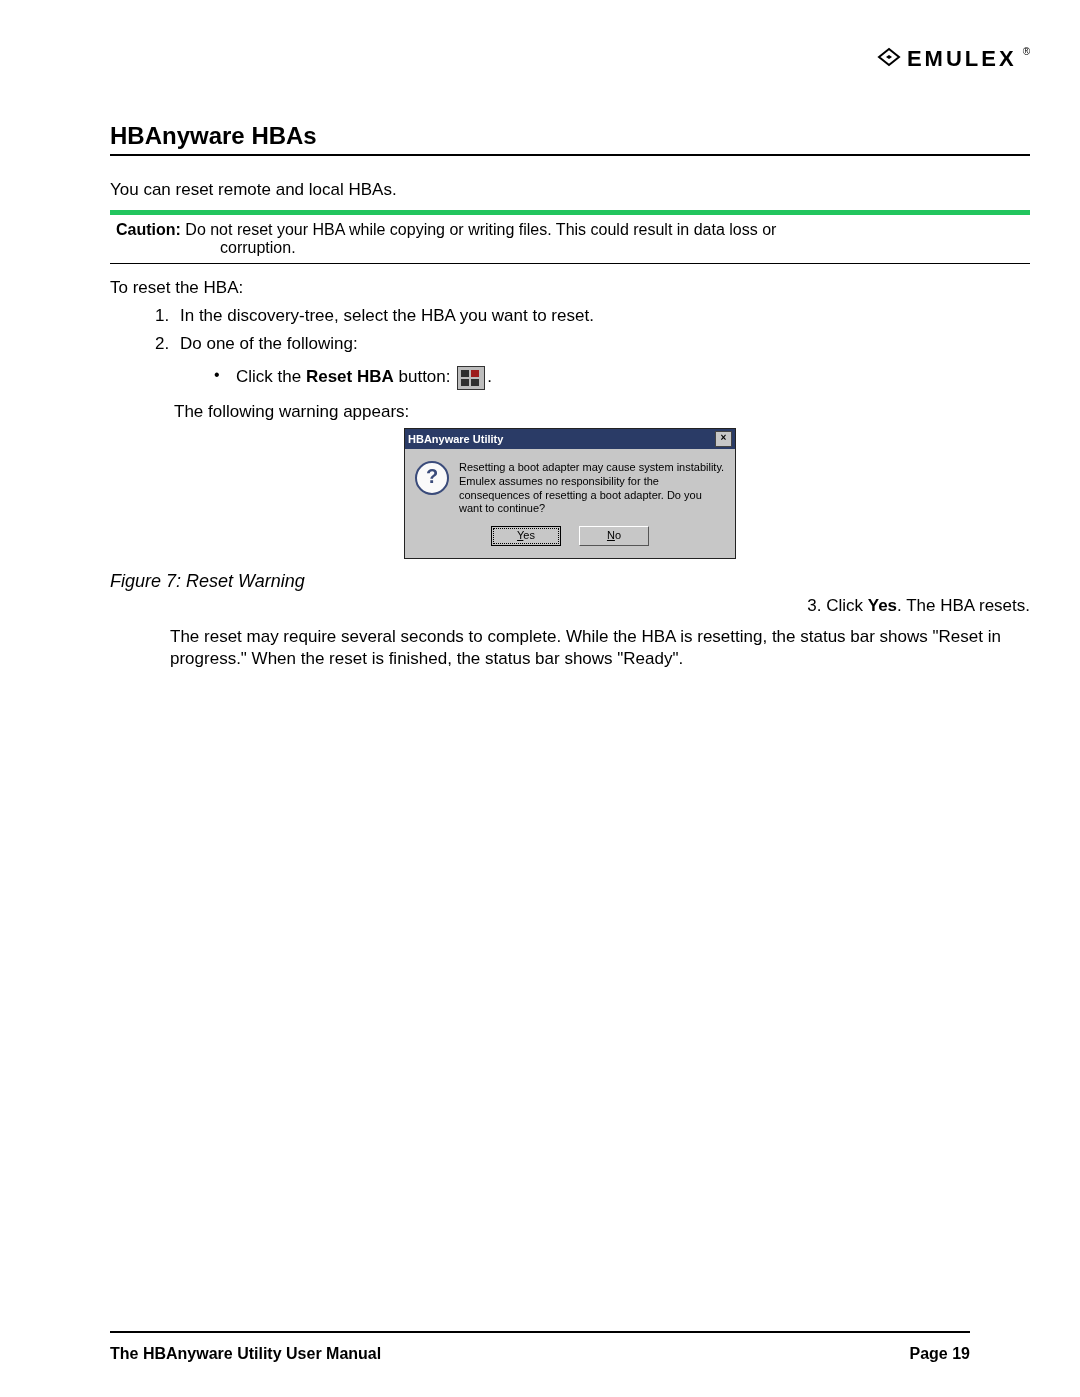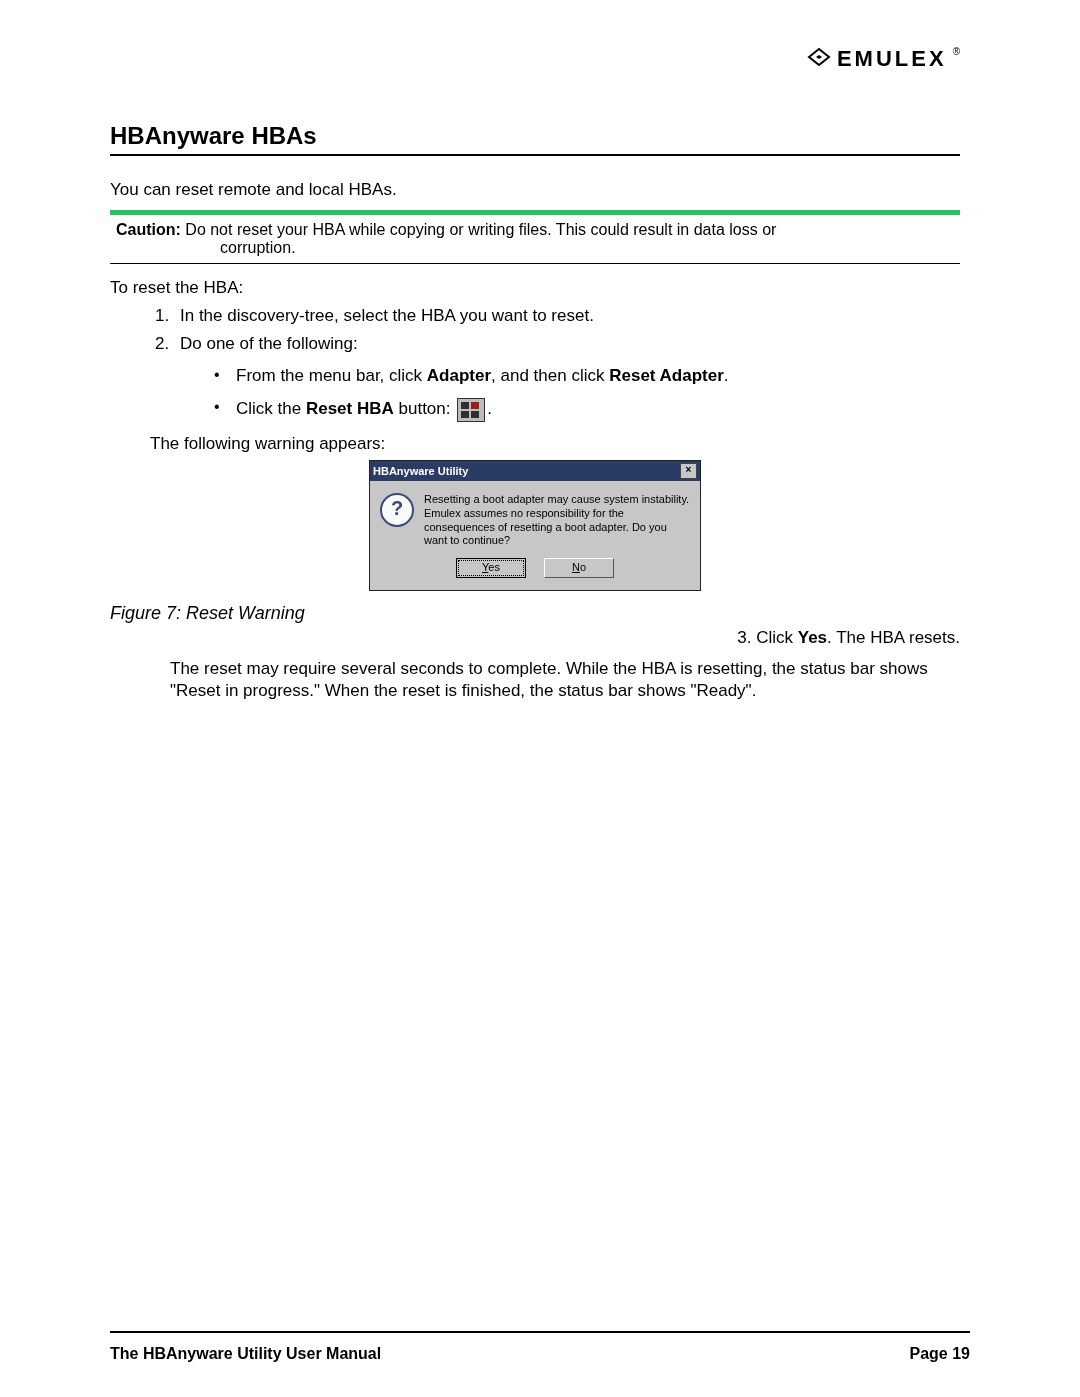--- a/index.html
+++ b/index.html
@@ -6,21 +6,21 @@
     margin: 0;
     padding: 0;
     background: #fff;
     font-family: Arial, Helvetica, sans-serif;
     color: #000;
   }
   .page {
     box-sizing: border-box;
     width: 1080px;
     height: 1397px;
-    padding: 40px 120px 40px 110px;
+    padding: 40px 50px 40px 110px;
     position: relative;
   }
   
   .header {
     text-align: right;
     padding-top: 6px;
     padding-bottom: 10px;
   }
   .logo {
     display: inline-flex;
@@ -90,21 +90,21 @@
     margin: 12px 0;
   }
   ul.bullets > li::before {
     content: "•";
     position: absolute;
     left: 4px;
     top: 0;
     font-size: 16px;
   }
   .after-list {
-    margin: 10px 0 6px 40px;
+    margin: 10px 0 6px 64px;
     font-size: 17px;
   }
   .bold { font-weight: bold; }
   
   .btn-icon {
     display: inline-block;
     vertical-align: middle;
     width: 26px;
     height: 22px;
     border: 1px solid #333;
@@ -275,23 +275,20 @@
     <div class="caution-line2">corruption.</div>
   </div>
 
   <p class="lead">To reset the HBA:</p>
 
   <ol class="steps">
     <li>In the discovery-tree, select the HBA you want to reset.</li>
     <li>
       <span>Do one of the following:</span>
       <ul class="bullets">
-        <li>
-          <span>From the menu bar, click </span><span class="bold">Adapter</span><span>, and then click </span><span class="bold">Reset Adapter</span><span>.</span>
-        </li>
         <li>
           <span>Click the </span><span class="bold">Reset HBA</span><span> button: </span>
           <span class="btn-icon">
             <span class="mini m1"></span><span class="mini m2"></span><span class="mini m3"></span><span class="mini m4"></span>
           </span><span>.</span>
         </li>
       </ul>
     </li>
   </ol>
 

